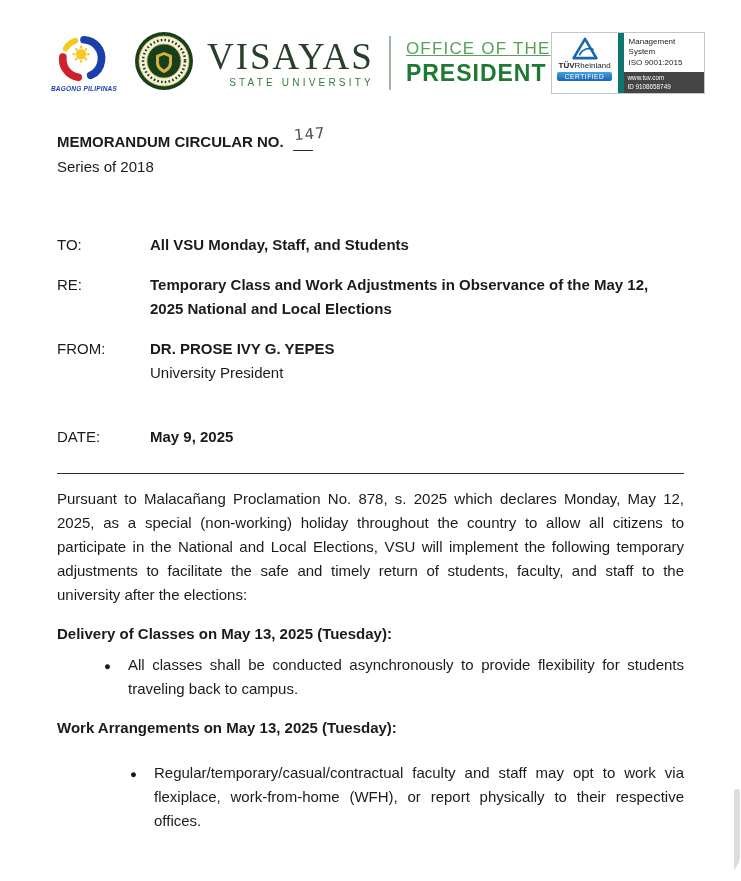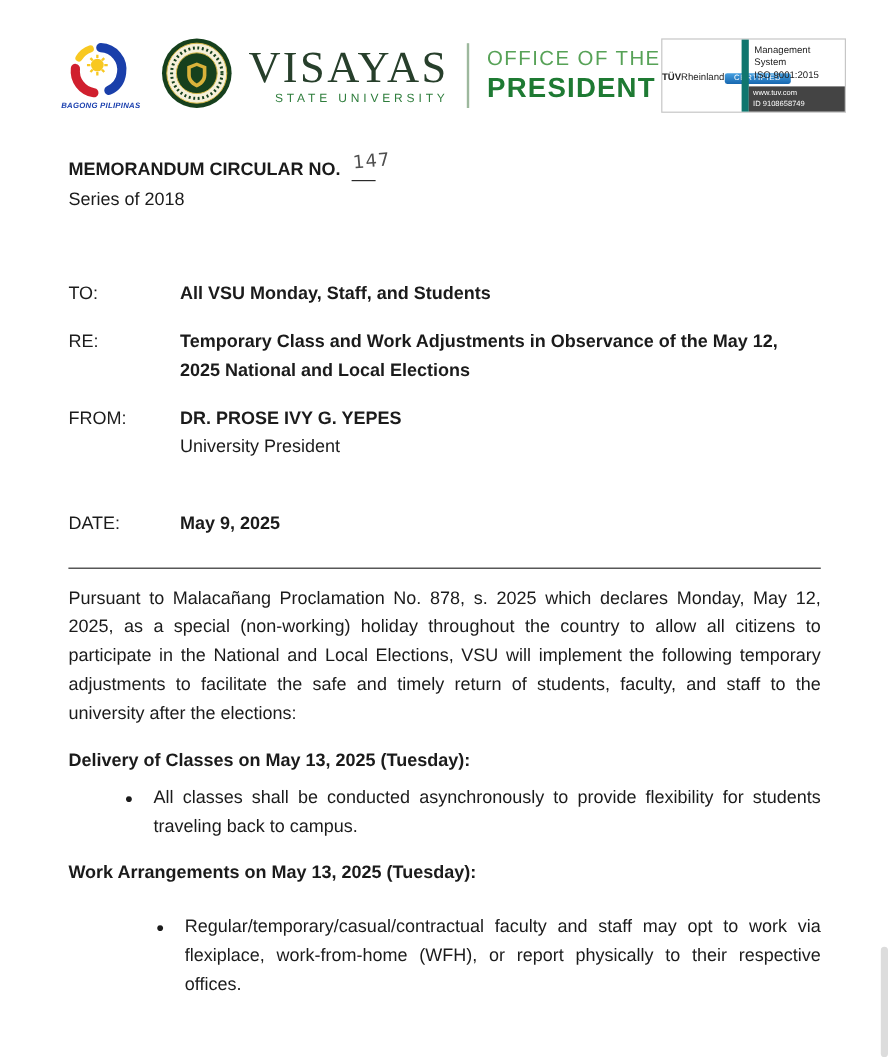--- a/index.html
+++ b/index.html
@@ -2,37 +2,37 @@
 <html><head>
 <meta charset="utf-8">
 <style>
   * { margin:0; padding:0; box-sizing:border-box; }
   html,body { background:#ffffff; }
   body {
     width:741px; height:881px; overflow:hidden;
     font-family:"Liberation Sans","DejaVu Sans",sans-serif;
     color:#1b1b1b;
   }
-  .page { position:relative; width:741px; height:881px; background:#fff; overflow:hidden; }
+  .page { position:relative; width:741px; height:881px; background:#fff; overflow:hidden;border-radius:30px; }
 
   
   .letterhead { display:flex; align-items:center; padding:26px 48px 0 46px; height:100px; }
   .bagong { width:76px; display:flex; flex-direction:column; align-items:center; flex:none; }
   .bagong-label { font-size:6.5px; font-weight:bold; font-style:italic; color:#1a3fae; letter-spacing:.2px; margin-top:1px; white-space:nowrap; }
   .seal { margin-left:12px; flex:none; }
   .wordmark { margin-left:13px; flex:none; }
   .wordmark-name { font-family:"Liberation Serif","DejaVu Serif",serif; font-size:37px; letter-spacing:2px; color:#273f2b; line-height:1; }
   .wordmark-sub { font-size:10px; letter-spacing:3.2px; color:#2e7d3c; text-align:right; margin-top:2px; }
   .head-divider { width:2px; height:54px; background:#9db89d; margin:0 15px; flex:none; }
   .office { flex:none; }
-  .office-line1 { font-size:17px; letter-spacing:1.2px; color:#57a257; }
+  .office-line1 { font-size:17px; letter-spacing:1.2px; color:#57a257;text-decoration:underline; }
   .office-line2 { font-size:23px; font-weight:bold; letter-spacing:1px; color:#1e7a33; margin-top:1px; }
 
   .tuv { margin-left:auto; width:154px; height:62px; border:1px solid #c6c6c6; display:flex; background:#fff; flex:none; }
-  .tuv-left { width:66px; display:flex; flex-direction:row; align-items:center; padding-top:3px; flex:none; }
+  .tuv-left { width:66px; display:flex; flex-direction:column; align-items:center; padding-top:3px; flex:none; }
   .tuv-name { font-size:8px; line-height:1; margin-top:1px; color:#222; white-space:nowrap; }
   .tuv-name b { font-weight:bold; }
   .tuv-certified { background:linear-gradient(#46a0e0,#1767b0); color:#fff; font-size:6.5px; letter-spacing:.6px; padding:1px 8px; border-radius:2px; margin-top:2px; }
   .tuv-right { flex:1; border-left:6px solid #0f766e; display:flex; flex-direction:column; font-size:8px; line-height:1.25; }
   .tuv-mgmt { padding:4px 2px 0 5px; color:#222; }
   .tuv-iso { padding:1px 2px 0 5px; color:#222; }
   .tuv-id { margin-top:auto; background:#444; color:#fff; font-size:6.3px; line-height:1.35; padding:2px 4px; }
 
   
   .memo-content { padding:0 57px; font-size:15px; line-height:1.6; }

